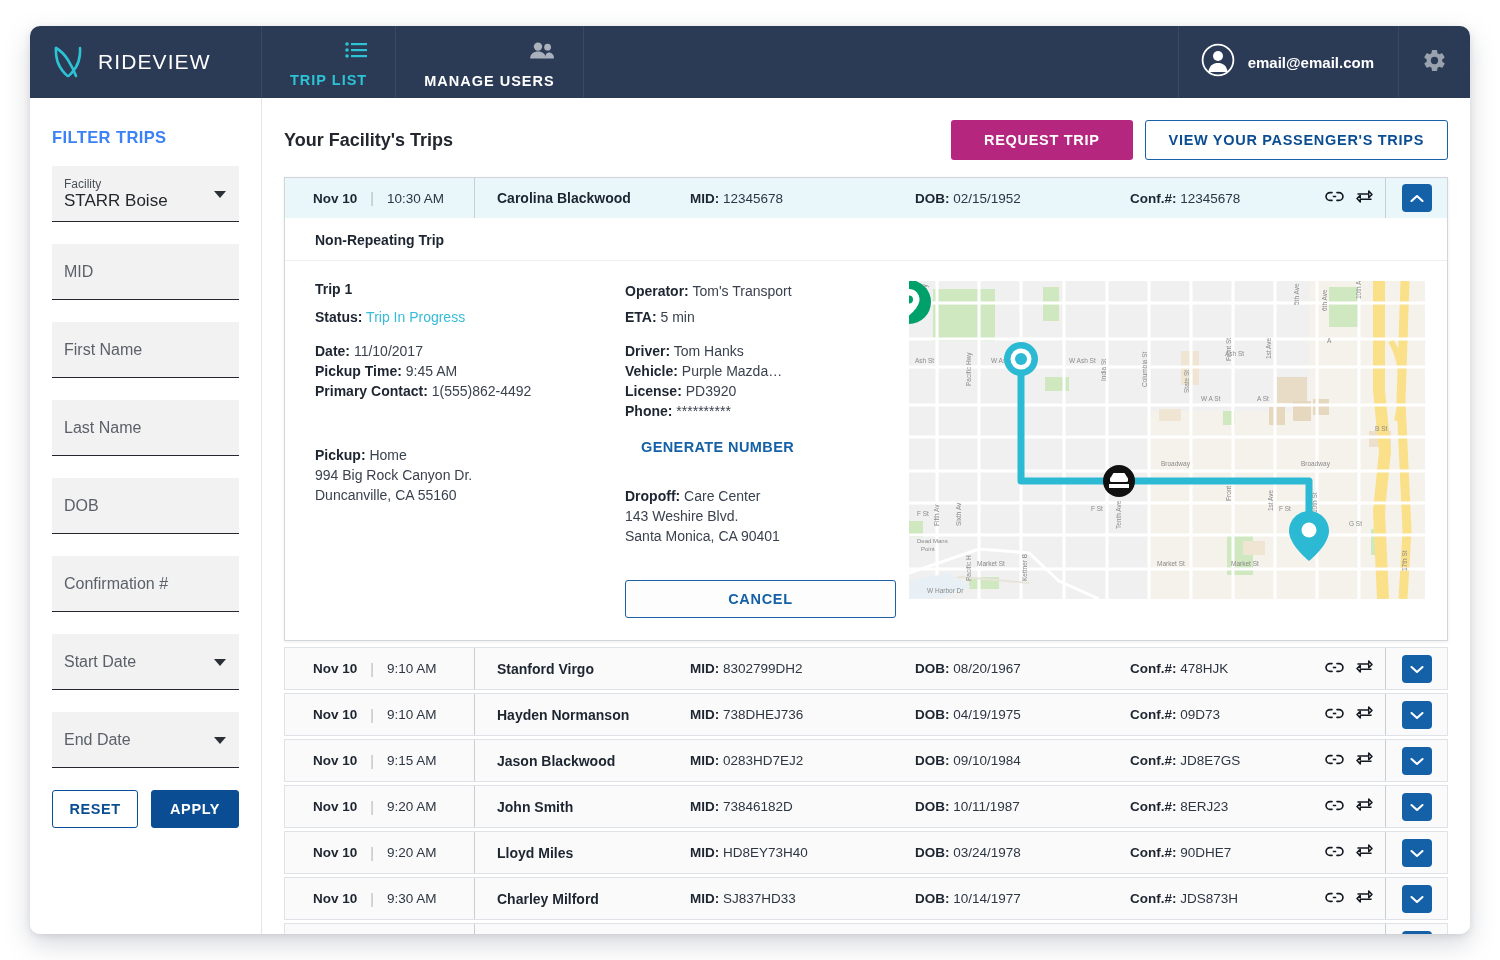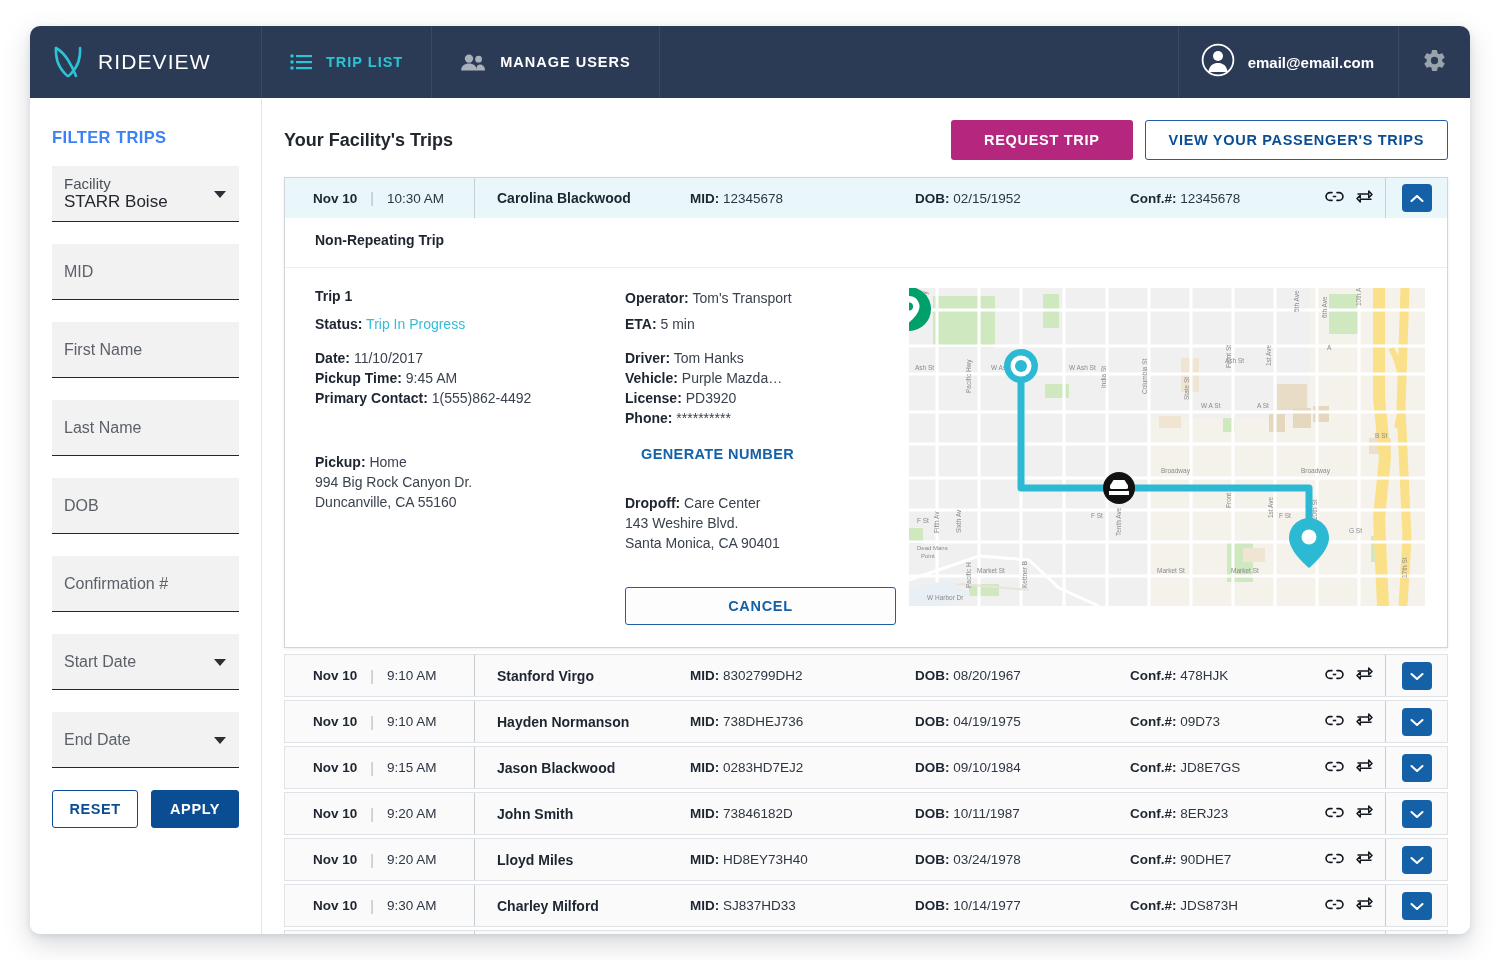--- a/index.html
+++ b/index.html
@@ -36,24 +36,25 @@
     display: flex; align-items: center;
     padding-left: 22px;
     gap: 14px;
     border-right: 1px solid #3a4863;
   }
   .brand-logo { width: 32px; height: 34px; display:block; }
   .brand-name {
     color: #ffffff; font-size: 21px; letter-spacing: 1.1px; font-weight: 400;
   }
   .nav-tab {
-    display: flex; align-items: center; gap: 14px;
+    display: flex; align-items: flex-end; gap: 14px;
     padding: 16px 28px;
     border-right: 1px solid #3a4863;
     cursor: pointer;
+    flex-direction: column;
   }
   .nav-tab .nav-label {
     font-size: 14.5px; letter-spacing: 1.0px; font-weight: 600;
   }
   .nav-tab.active .nav-label { color: #2cc3d4; }
   .nav-tab.inactive .nav-label { color: #ffffff; }
   .icon-list { display:block; }
   .icon-users { display:block; }
   .nav-spacer { flex: 1 1 auto; }
   .nav-user {
@@ -87,21 +88,21 @@
     background: #f2f2f2;
     border-bottom: 1.6px solid #24282e;
     height: 56px;
     margin-bottom: 22px;
     padding: 0 12px;
     display: flex; flex-direction: column; justify-content: center;
     cursor: text;
   }
   .field.select { cursor: pointer; }
   .field .flabel {
-    font-size: 15px; color: #4b5058; margin-bottom: 0;
+    font-size: 12px; color: #4b5058; margin-bottom: 0;
   }
   .field .fvalue {
     font-size: 17px; color: #24282e;
   }
   .field .fplaceholder {
     font-size: 16px; color: #5b6069;
   }
   .caret {
     position: absolute; right: 13px; top: 50%;
     margin-top: -3px;
@@ -217,21 +218,21 @@
   .toggle-btn {
     width: 30px; height: 28px;
     background: #1461a8;
     border-radius: 4px;
     display: flex; align-items: center; justify-content: center;
     cursor: pointer;
   }
   
   .detail { background: #ffffff; }
   .detail-head {
-    padding: 14px 0 19px 30px;
+    padding: 14px 0 12px 30px;
     font-size: 14px; font-weight: 700; color: #1d2531;
     border-bottom: 1px solid #eceef0;
   }
   .detail-body {
     display: flex;
     padding: 20px 22px 22px 30px;
     gap: 0;
   }
   .col-a { width: 310px; min-width: 310px; }
   .col-b { width: 268px; min-width: 268px; }

